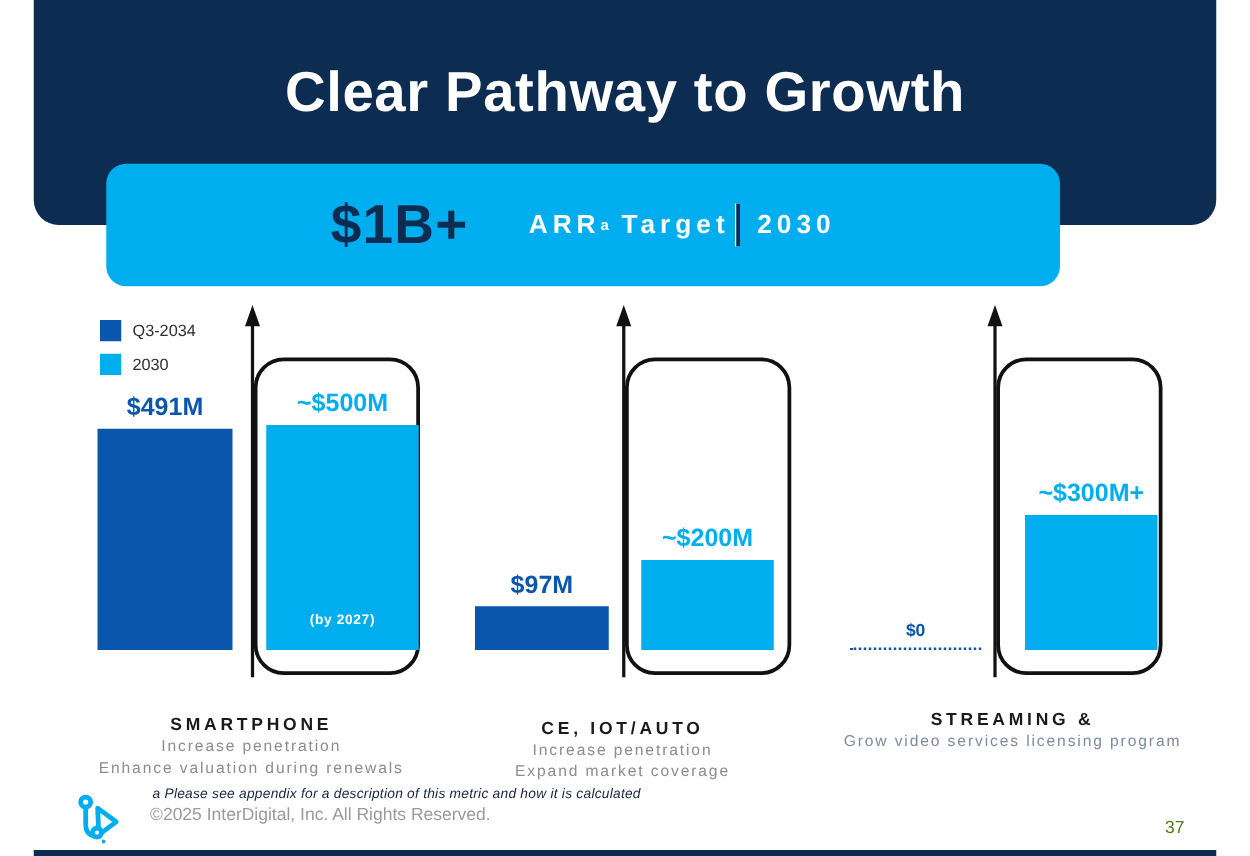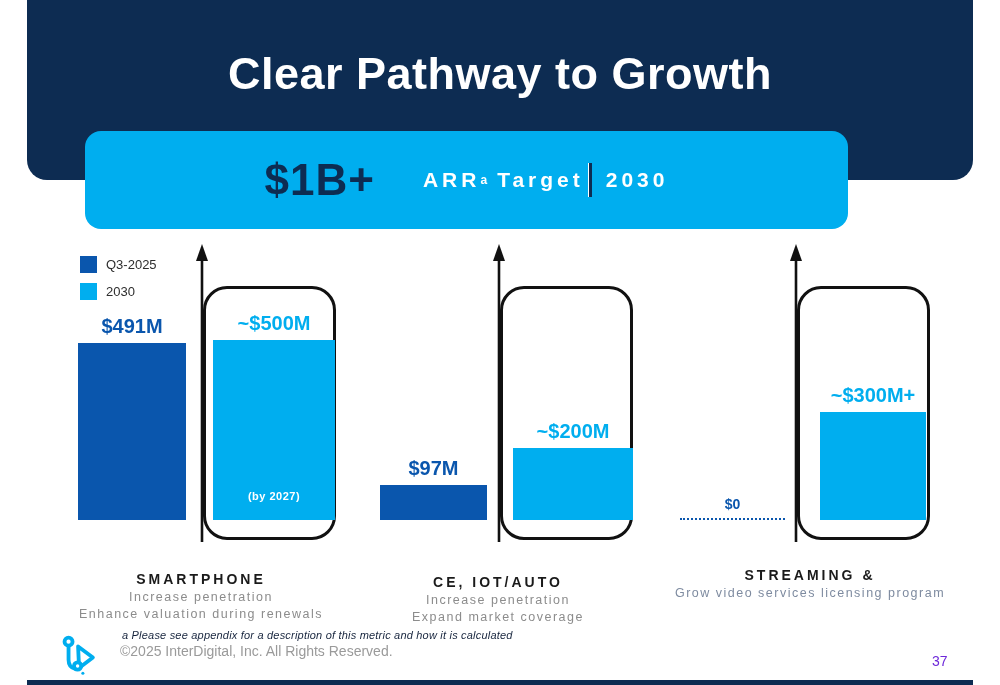--- a/index.html
+++ b/index.html
@@ -69,21 +69,21 @@
     font-size:14px; font-weight:bold; color:#1a1a1a; letter-spacing:3px; line-height:17px;
   }
   .caption-sub { font-size:12.5px; color:#8c8c8c; letter-spacing:1.5px; line-height:15px; margin-top:2px; }
   .caption-sub.bluegray { color:#7e8ba0; }
   
   .footnote {
     position:absolute; left:122px; top:629px; font-size:11px; font-style:italic;
     color:#16243d; letter-spacing:0.2px;
   }
   .copyright { position:absolute; left:120px; top:643px; font-size:14px; color:#9a9a9a; }
-  .page-number { position:absolute; left:932px; top:653px; font-size:14px; color:#6d28d9; }
+  .page-number { position:absolute; left:932px; top:653px; font-size:14px; color:#4d7c0f; }
   .logo { position:absolute; left:57px; top:635px; width:46px; height:42px; }
   .bottom-bar {
     position:absolute; left:27px; bottom:0; width:946px; height:5px; background:#0d2c52;
   }
 </style>
 </head>
 <body>
 
 <div class="slide">
 
@@ -98,21 +98,21 @@
         <span class="banner-sup">a</span>
         <span class="banner-target">Target</span>
       <span class="banner-caret"></span>
       <span class="banner-year">2030</span>
     </span>
   </div>
 
   <div class="legend">
     <div class="legend-row">
       <span class="legend-swatch current"></span>
-      <span class="legend-label">Q3-2025</span>
+      <span class="legend-label">Q3-2034</span>
     </div>
     <div class="legend-row">
       <span class="legend-swatch target"></span>
       <span class="legend-label">2030</span>
     </div>
   </div>
 
   <svg class="arrow" style="left:192px" viewBox="0 0 20 298">
     <line x1="10" y1="14" x2="10" y2="298" stroke="#111" stroke-width="2.6"></line>
     <polygon points="10,0 4,17 16,17" fill="#111"></polygon>
@@ -138,21 +138,21 @@
     <div class="bar-label target">~$500M</div>
     <div class="bar target" style="height: 180px;">
       <div class="bar-note">(by 2027)</div>
     </div>
   </div>
 
   <div class="bar-wrap" style="left:380px; width:107px;">
     <div class="bar-label current">$97M</div>
     <div class="bar current" style="height: 35px;"></div>
   </div>
-  <div class="bar-wrap" style="left:513px; width:120px;">
+  <div class="bar-wrap" style="left:513px; width:106px;">
     <div class="bar-label target">~$200M</div>
     <div class="bar target" style="height: 72px;"></div>
   </div>
 
   <div class="bar-wrap" style="left:680px; width:105px;">
     <div class="bar-label zero">$0</div>
     <div class="bar dotted" style="height: 0px;"></div>
   </div>
   <div class="bar-wrap" style="left:820px; width:106px;">
     <div class="bar-label target">~$300M+</div>

